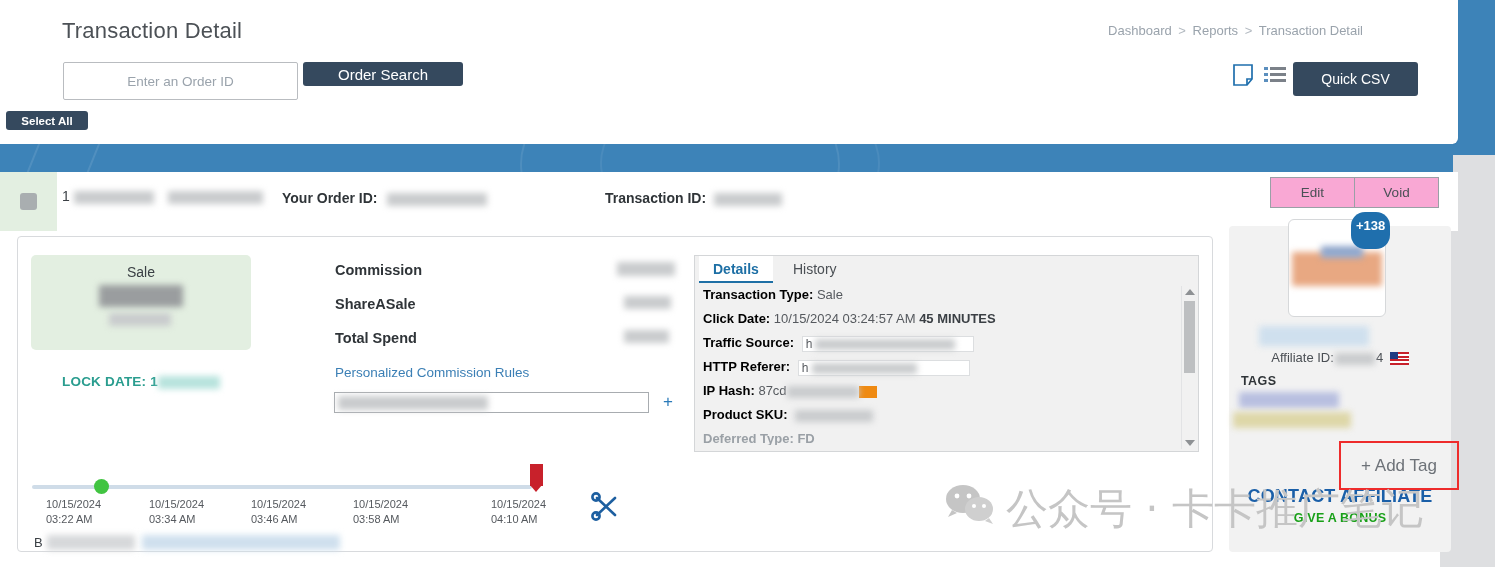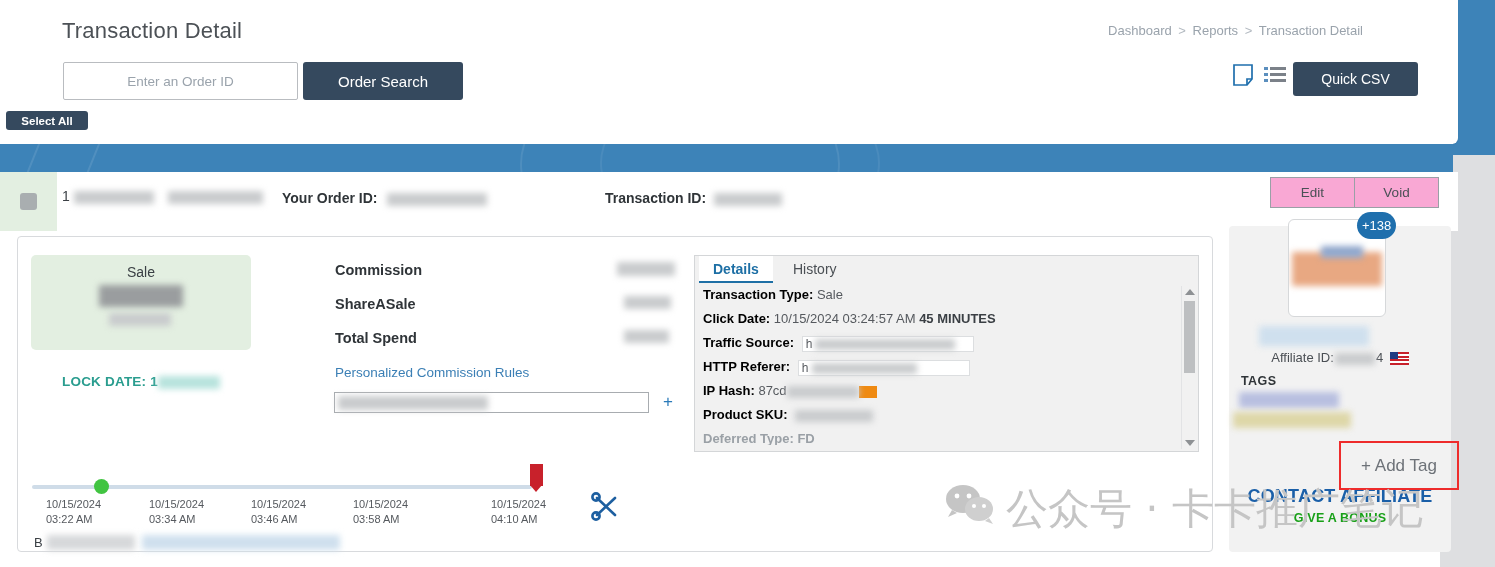--- a/index.html
+++ b/index.html
@@ -38,21 +38,21 @@
   .breadcrumb .bc-sep { margin: 0 3px; color: #b2b9c0; }
 
   .search-input {
     position: absolute; left: 63px; top: 62px; width: 235px; height: 38px;
     border: 1px solid #b9bcc0; background: #fff; border-radius: 2px;
     font-size: 13.5px; color: #9aa3ac; text-align: center;
     font-family: "Liberation Sans", sans-serif;
   }
   .search-input::placeholder { color: #9aa3ac; opacity: 1; }
   .order-search-btn {
-    position: absolute; left: 303px; top: 62px; width: 160px; height: 38px;
+    position: absolute; left: 303px; top: 62px; width: 160px; height: 24px;
     background: #35495e; color: #fff; border: none; border-radius: 3px;
     font-size: 15px; font-family: "Liberation Sans", sans-serif; cursor: pointer;
   }
   .select-all-btn {
     position: absolute; left: 6px; top: 111px; width: 82px; height: 19px;
     background: #35495e; color: #fff; border: none; border-radius: 3px;
     font-size: 11.5px; font-weight: bold; font-family: "Liberation Sans", sans-serif;
     cursor: pointer; z-index: 6;
   }
 
@@ -208,23 +208,23 @@
   
   .side-panel {
     position: absolute; left: 1229px; top: 226px; width: 222px; height: 326px;
     background: #f2f2f2; border-radius: 4px;
   }
   .avatar-box {
     position: absolute; left: 59px; top: -7px; width: 98px; height: 98px;
     background: #fff; border: 1px solid #d6d8da; border-radius: 6px; overflow: hidden;
   }
   .badge-138 {
-    position: absolute; left: 128px; top: -14px; min-width: 34px; height: 27px;
+    position: absolute; left: 122px; top: -14px; min-width: 34px; height: 37px;
     background: #1f6fad; color: #fff; border-radius: 14px;
-    font-size: 13px; font-weight: normal; line-height: 27px; text-align: center;
+    font-size: 13px; font-weight: bold; line-height: 27px; text-align: center;
     padding: 0 5px; z-index: 4;
   }
   .aff-name-blur { position: absolute; left: 30px; top: 100px; }
   .aff-id-row {
     position: absolute; left: 0; right: 0; top: 124px; text-align: center;
     font-size: 13px; color: #4a4f54; white-space: nowrap;
   }
   .flag {
     display: inline-block; width: 19px; height: 13px; vertical-align: middle;
     margin-left: 3px; position: relative; background: #fff; overflow: hidden;

